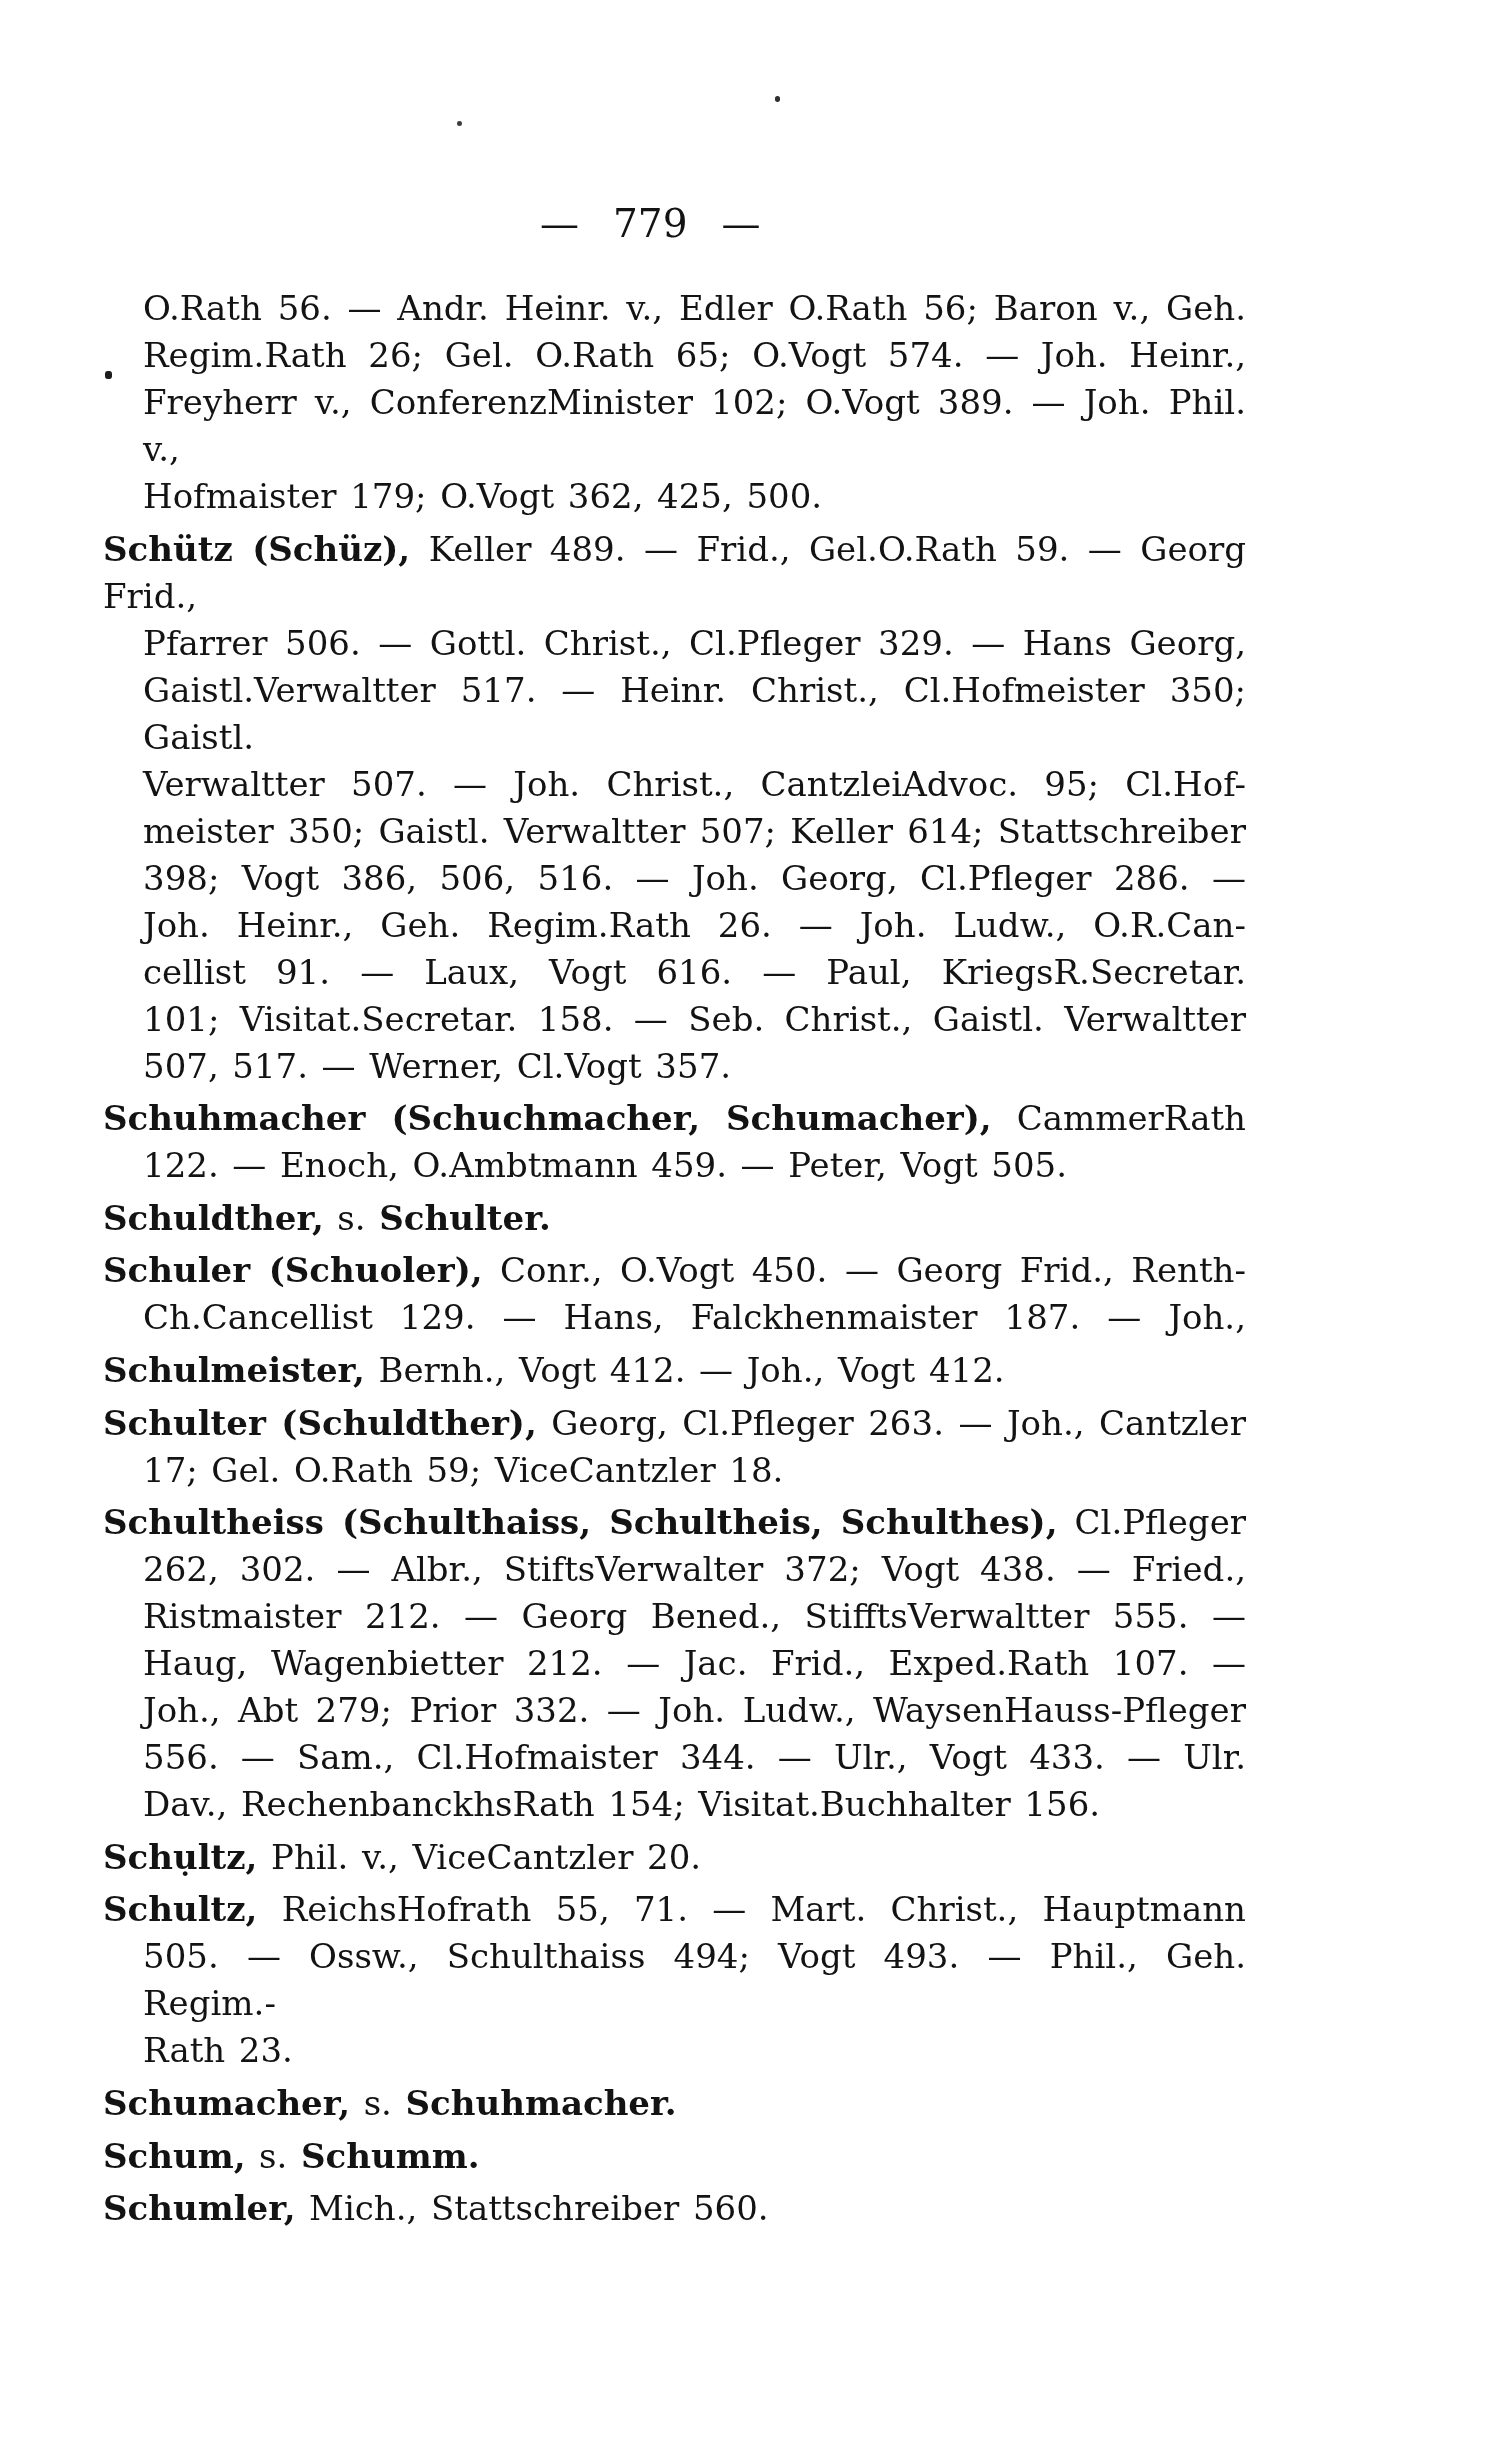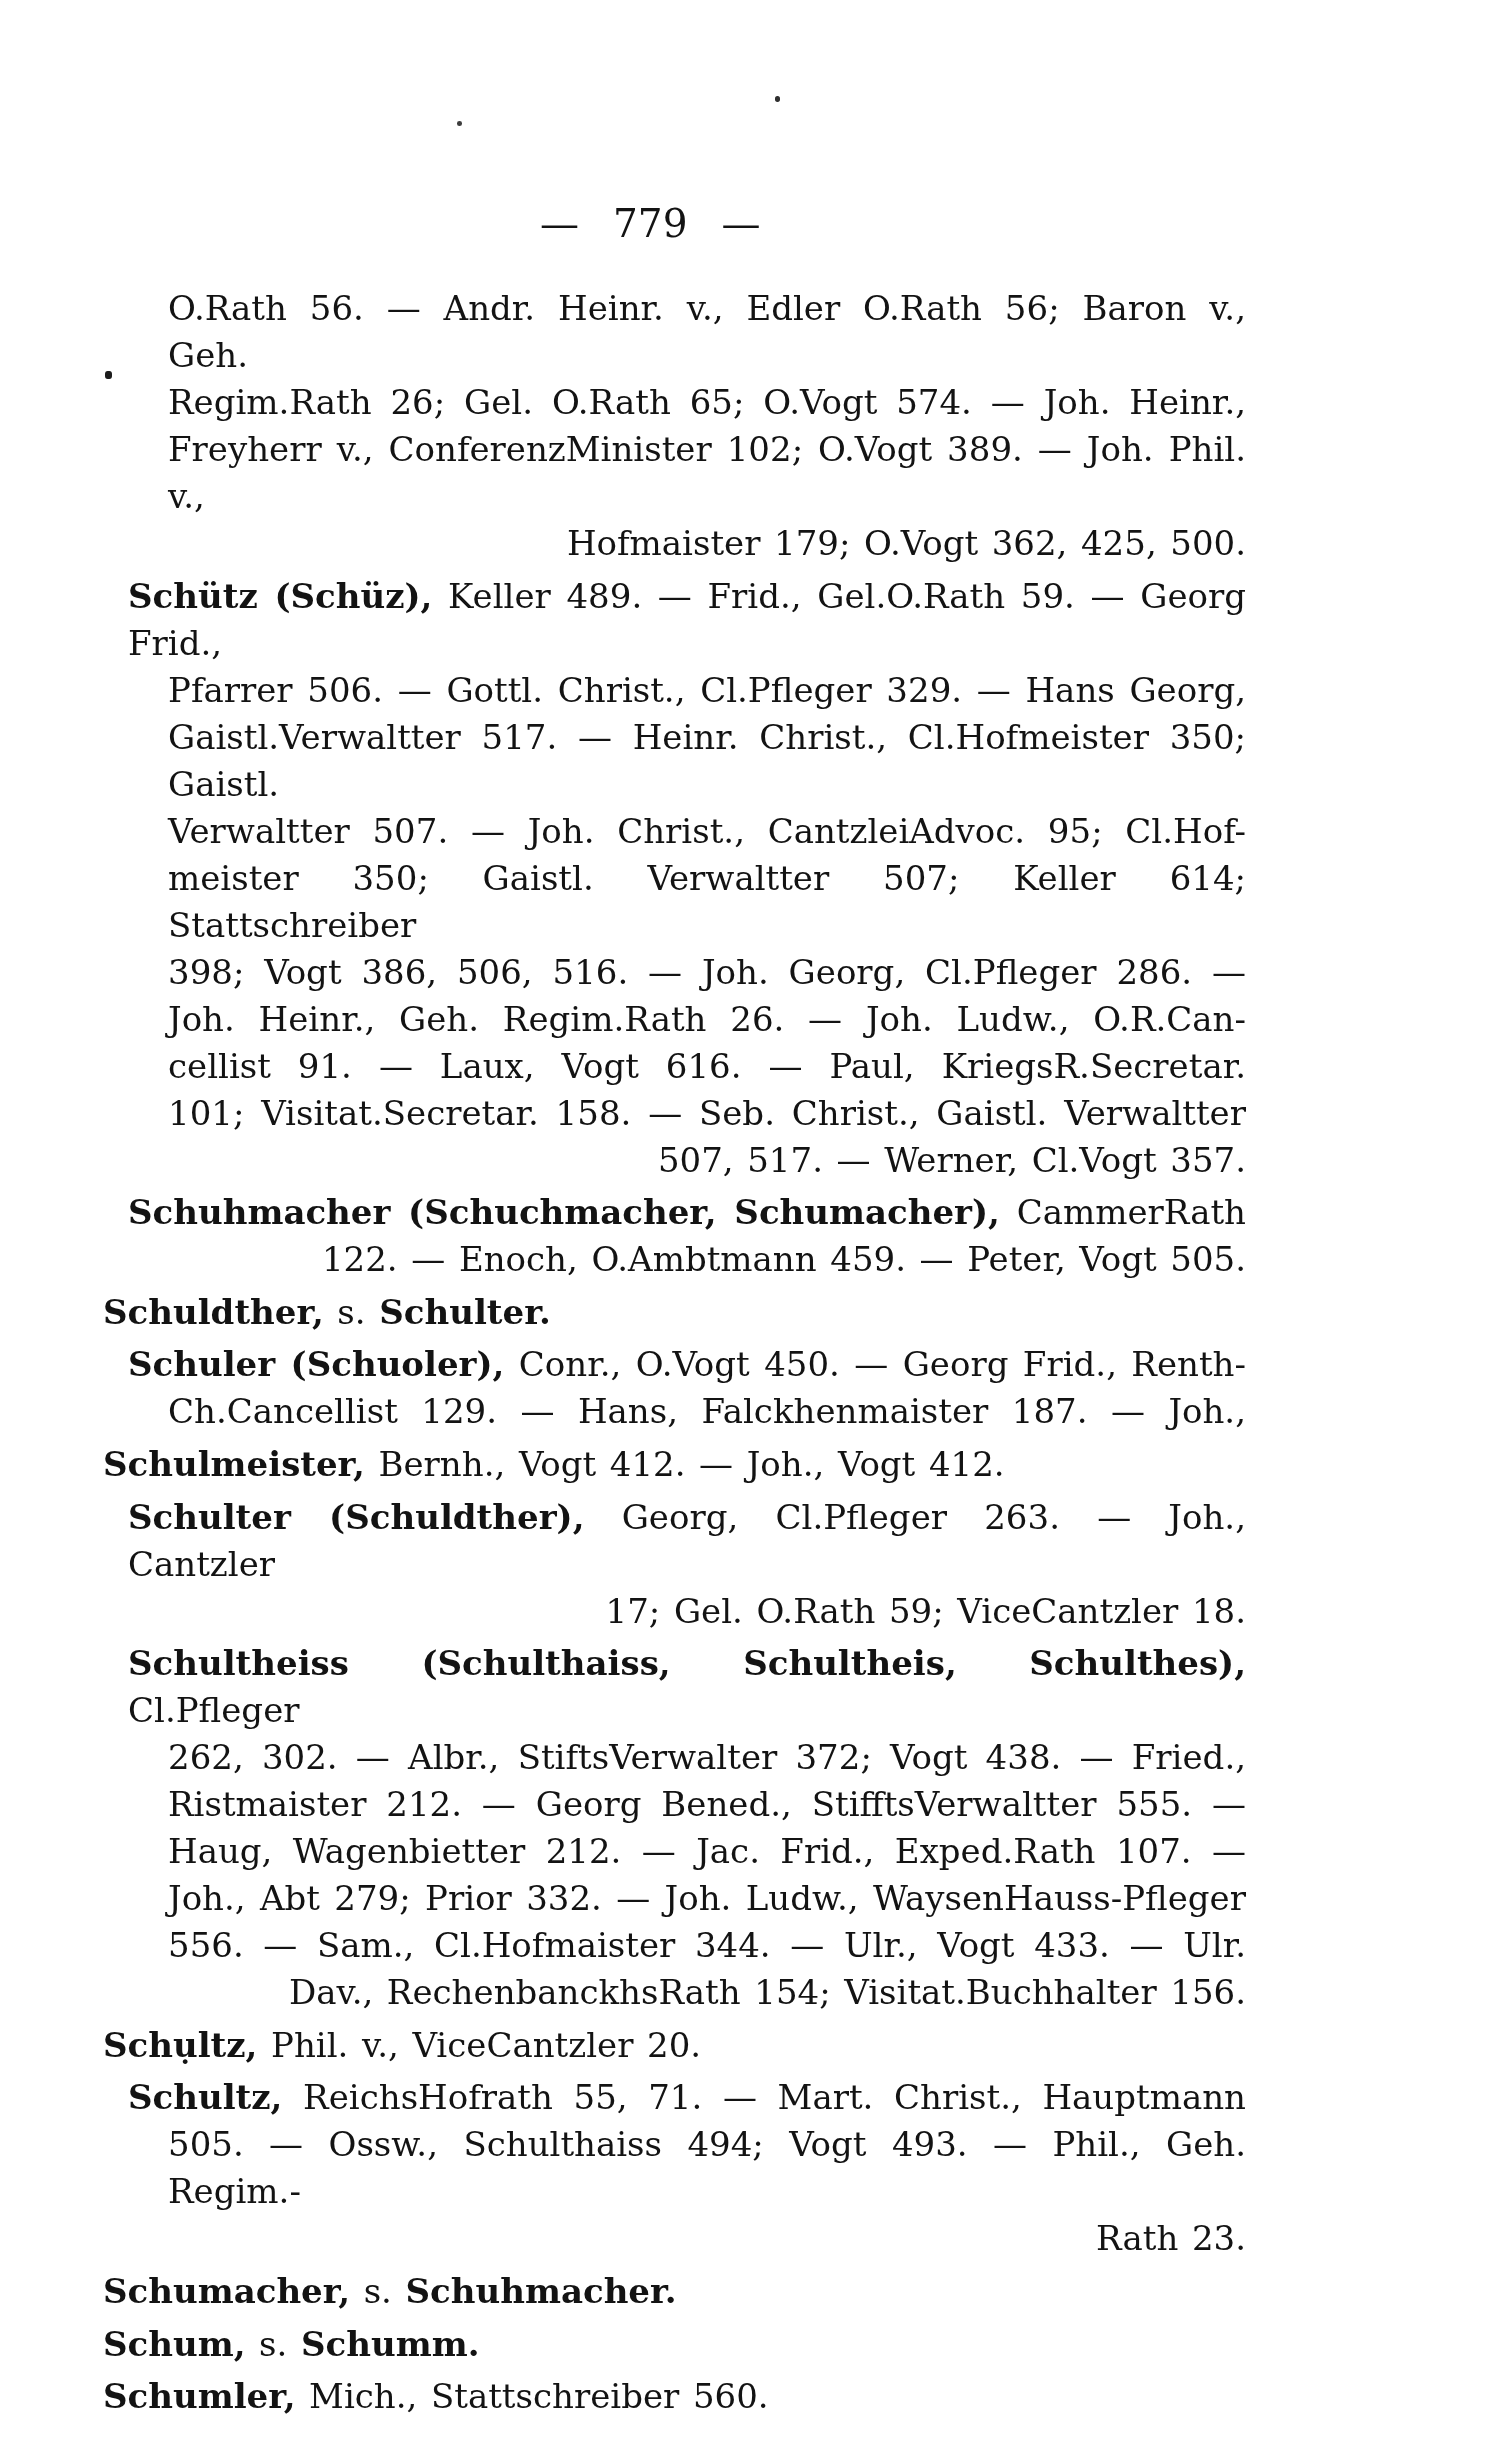--- a/index.html
+++ b/index.html
@@ -31,26 +31,25 @@
     left: 103px;
     top: 285px;
     width: 1143px;
     font-size: 34px;
     line-height: 47px;
     word-spacing: 2.8px;
   }
   .entry { margin-top: 5.6px; }
   .continuation { margin-top: 0; }
   .line { white-space: normal; }
-  .line.ind { padding-left: 40px; text-align: right; }
+  .line.ind { padding-left: 40px; }
   .line.j {
     text-align: justify;
     text-align-last: justify;
     text-justify: inter-word;
-    margin-left: 25px;
   }
   .bold { font-weight: bold; }
   .speck {
     position: absolute;
     background: #2a2a2a;
     border-radius: 50%;
   }
   .speck.s1 { left: 457px; top: 121px; width: 4.7px; height: 4.7px; background: #3d3d3d; }
   .speck.s2 { left: 775px; top: 96px; width: 4.7px; height: 5.6px; background: #303030; }
   .speck.s3 { left: 105px; top: 371px; width: 6.6px; height: 7.5px; background: #1c1c1c; border-radius: 40%; }

